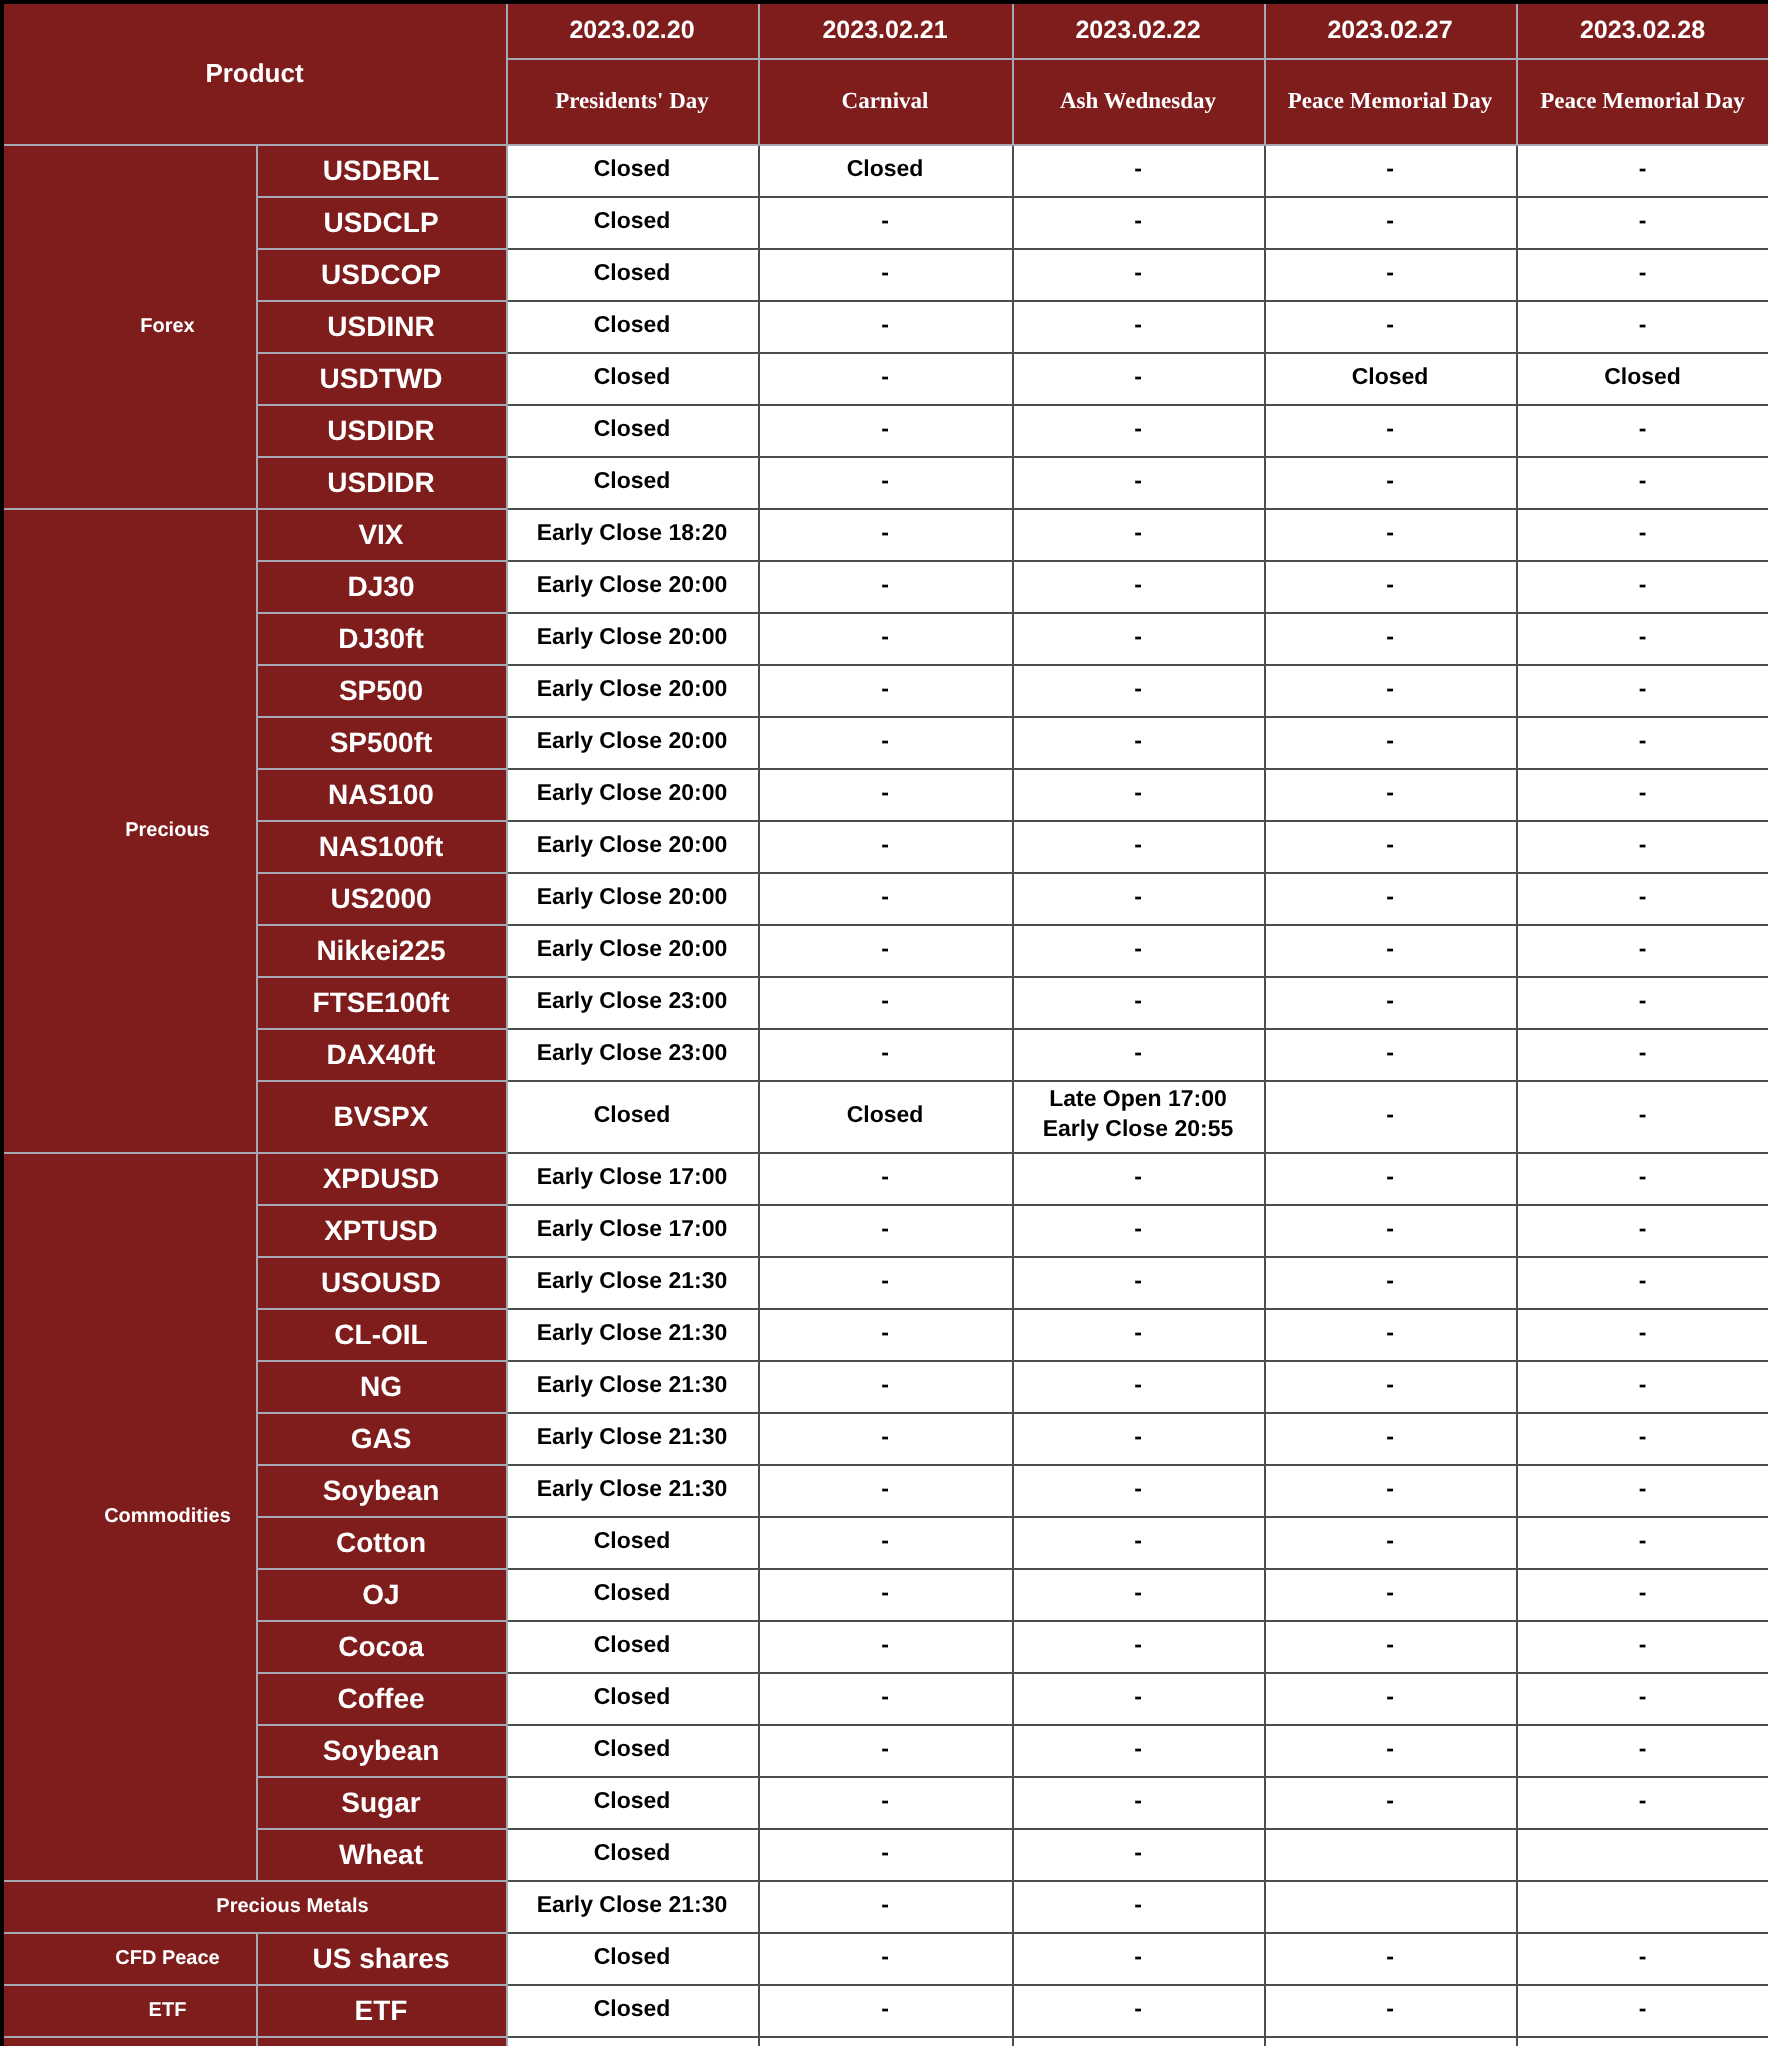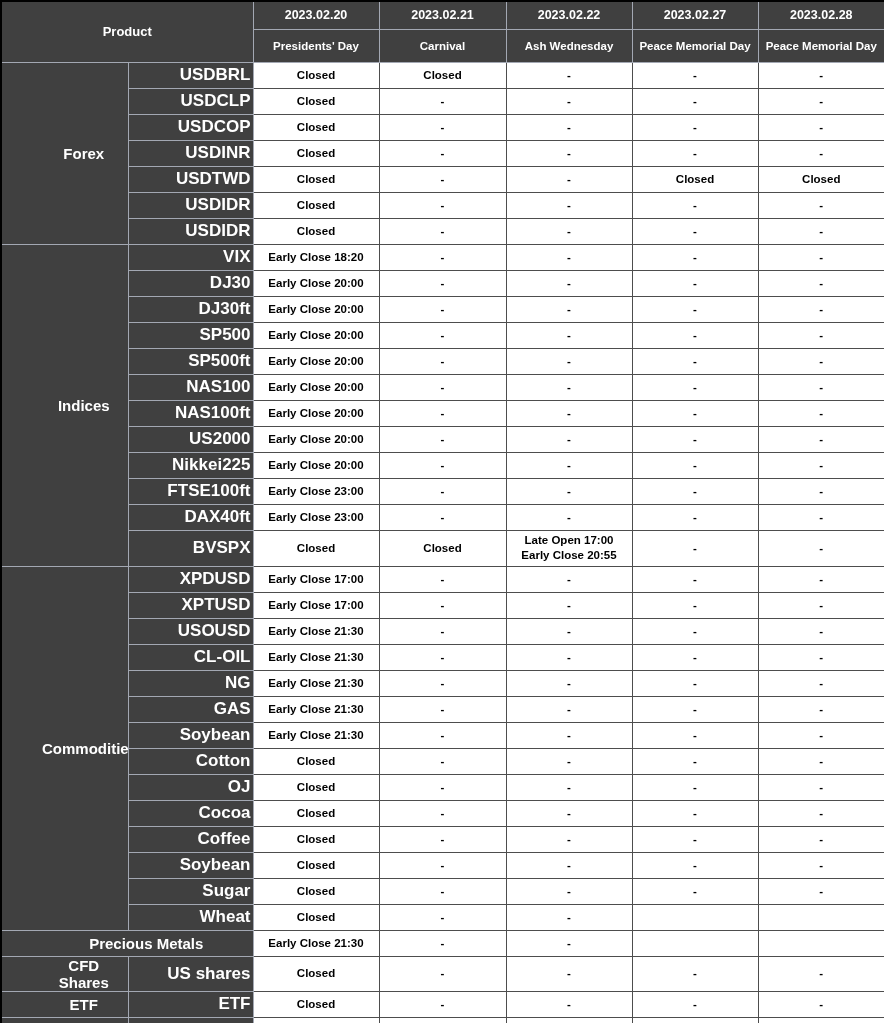--- a/index.html
+++ b/index.html
@@ -19,33 +19,33 @@
   }
   th, td {
     border: 1px solid #4d4d4d;
     padding: 0 2px;
     text-align: center;
     vertical-align: middle;
     font-weight: bold;
     overflow: hidden;
   }
   .navy {
-    background: #404040;
+    background: #7f1d1d;
     color: #ffffff;
     border-color: #a3a8b3;
   }
   thead tr.date-row   { height: 28px; }
-  thead tr.holiday-row{ height: 33px; }
+  thead tr.holiday-row{ height: 43px; font-family: Liberation Serif, serif; }
   tbody tr            { height: 26px; }
   tbody tr.tall       { height: 36px; }
   th.product-hdr { font-size: 13px; }
   th.date-hdr    { font-size: 12.5px; }
   th.holiday-hdr { font-size: 11.5px; }
-  td.cat-cell    { font-size: 15px; padding-left: 40px; }
-  td.prod-cell   { font-size: 17px; text-align: right; }
+  td.cat-cell    { font-size: 10px; padding-left: 40px; }
+  td.prod-cell   { font-size: 14px; }
   td.val-cell {
     font-size: 11.5px;
     color: #000000;
     background: #ffffff;
     white-space: pre-line;
     line-height: 1.3;
   }
 </style>
 </head>
 <body>
@@ -129,21 +129,21 @@
       </tr>
       <tr>
         <td class="navy prod-cell">USDIDR</td>
         <td class="val-cell">Closed</td>
         <td class="val-cell">-</td>
         <td class="val-cell">-</td>
         <td class="val-cell">-</td>
         <td class="val-cell">-</td>
       </tr>
       <tr>
-        <td class="navy cat-cell" rowspan="12">Indices</td>
+        <td class="navy cat-cell" rowspan="12">Precious</td>
         <td class="navy prod-cell">VIX</td>
         <td class="val-cell">Early Close 18:20</td>
         <td class="val-cell">-</td>
         <td class="val-cell">-</td>
         <td class="val-cell">-</td>
         <td class="val-cell">-</td>
       </tr>
       <tr>
         <td class="navy prod-cell">DJ30</td>
         <td class="val-cell">Early Close 20:00</td>
@@ -348,21 +348,21 @@
       </tr>
       <tr>
         <td class="navy cat-cell" rowspan="1" colspan="2">Precious Metals</td>
         <td class="val-cell">Early Close 21:30</td>
         <td class="val-cell">-</td>
         <td class="val-cell">-</td>
         <td class="val-cell"></td>
         <td class="val-cell"></td>
       </tr>
       <tr>
-        <td class="navy cat-cell" rowspan="1">CFD Shares</td>
+        <td class="navy cat-cell" rowspan="1">CFD Peace</td>
         <td class="navy prod-cell">US shares</td>
         <td class="val-cell">Closed</td>
         <td class="val-cell">-</td>
         <td class="val-cell">-</td>
         <td class="val-cell">-</td>
         <td class="val-cell">-</td>
       </tr>
       <tr>
         <td class="navy cat-cell" rowspan="1">ETF</td>
         <td class="navy prod-cell">ETF</td>

